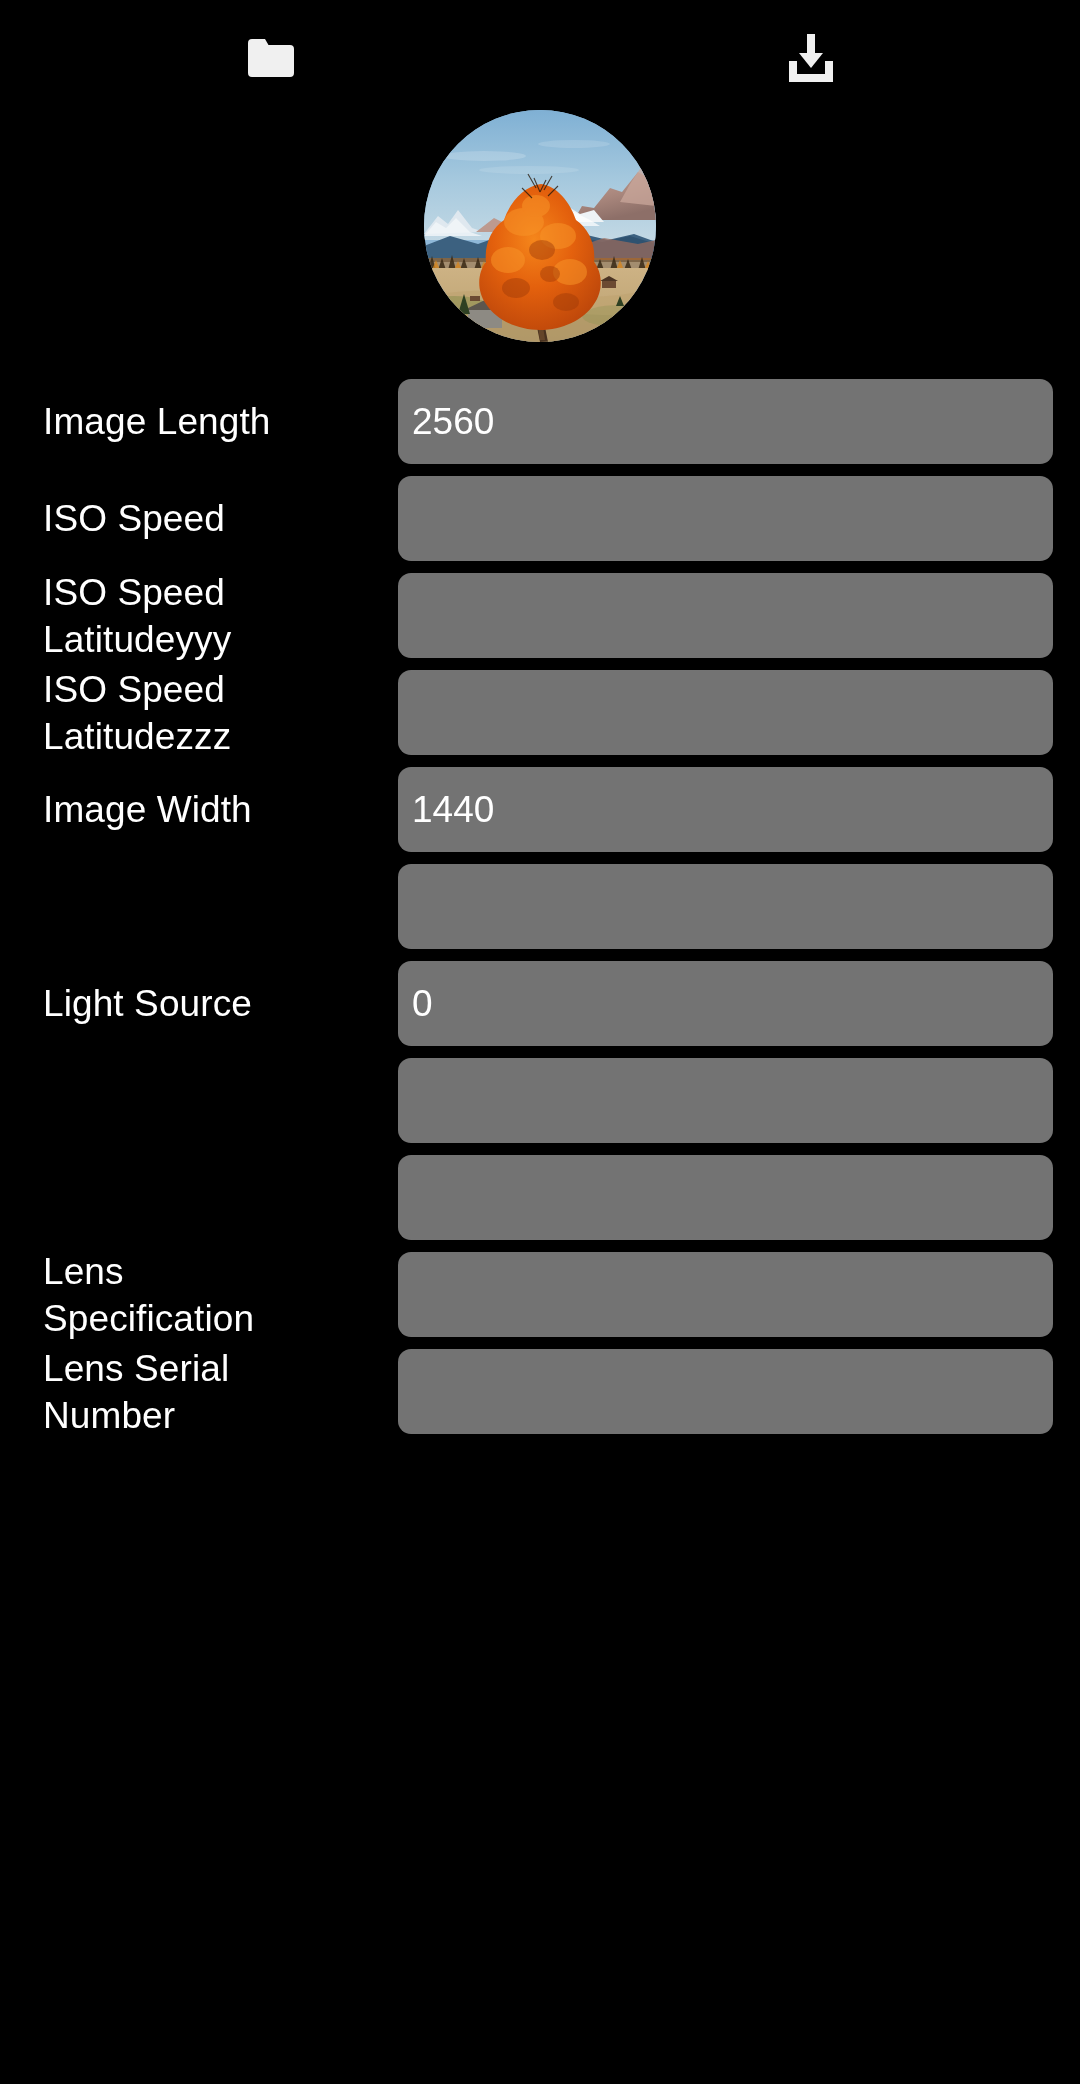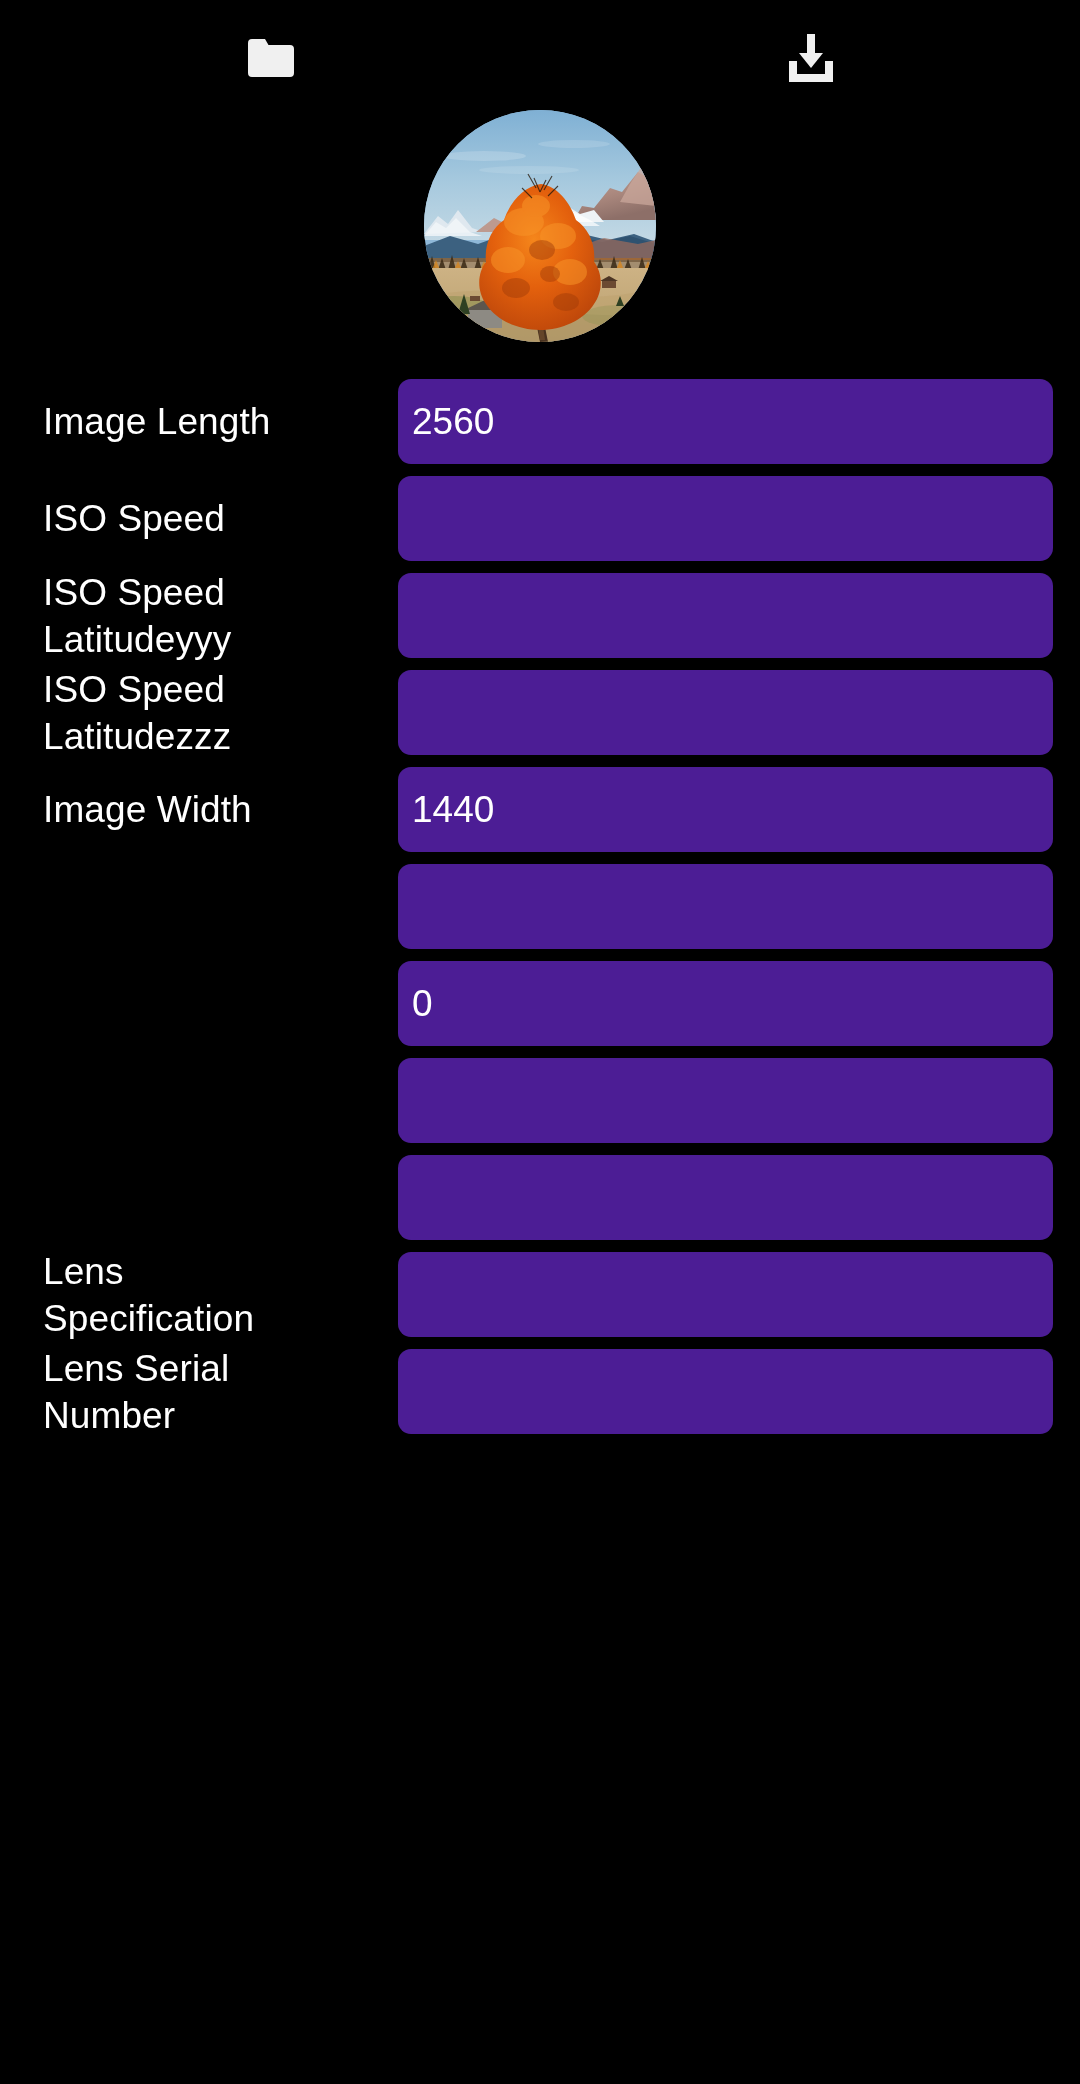--- a/index.html
+++ b/index.html
@@ -91,21 +91,21 @@
     letter-spacing: 0.1px;
     white-space: pre-line;
   }
 
   .meta-field {
     position: absolute;
     left: 390px;
     top: 6px;
     width: 655px;
     height: 85px;
-    background: #4c1d95;
+    background: #737373;
     border: none;
     border-radius: 13px;
     color: #ffffff;
     font-family: "Liberation Sans", sans-serif;
     font-size: 37px;
     line-height: 85px;
     padding: 0 14px;
     display: flex;
     align-items: center;
     overflow: hidden;
@@ -283,20 +283,21 @@
       <div class="meta-field"></div>
     </div>
     <div class="meta-row">
       <div class="meta-label">Image Width</div>
       <div class="meta-field">1440</div>
     </div>
     <div class="meta-row">
       <div class="meta-field"></div>
     </div>
     <div class="meta-row">
+      <div class="meta-label">Light Source</div>
       <div class="meta-field">0</div>
     </div>
     <div class="meta-row">
       <div class="meta-field"></div>
     </div>
     <div class="meta-row">
       <div class="meta-field"></div>
     </div>
     <div class="meta-row">
       <div class="meta-label">Lens

